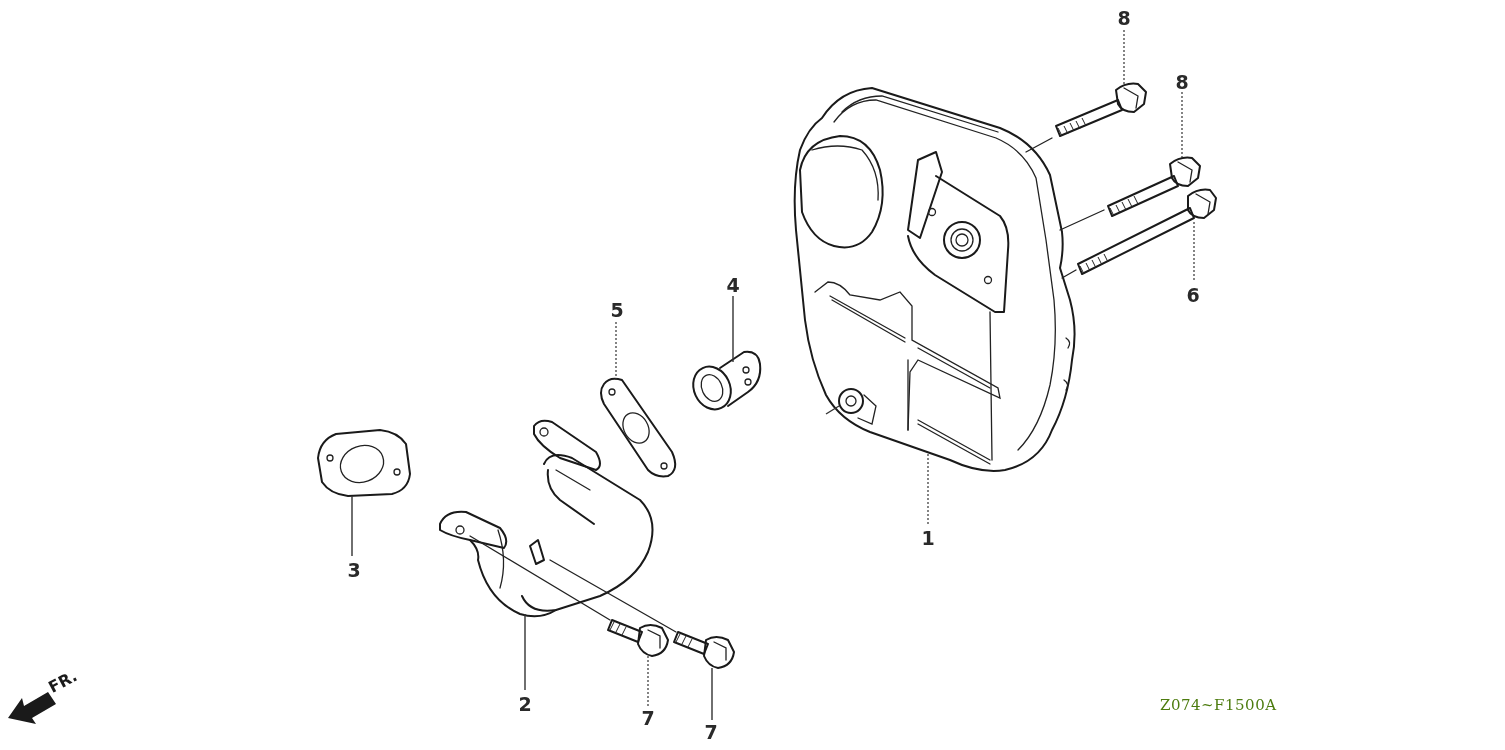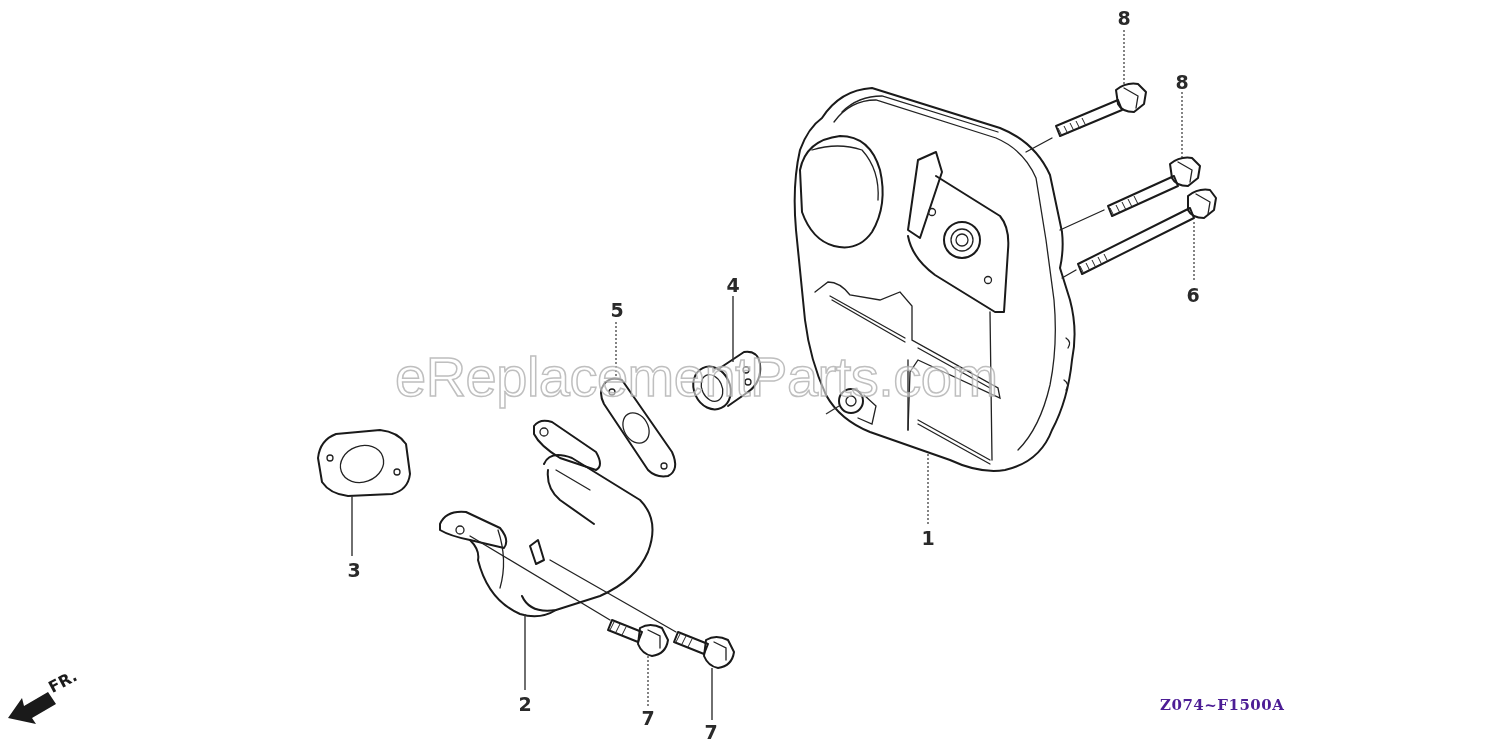--- a/index.html
+++ b/index.html
@@ -24,22 +24,22 @@
       font-weight: bold;
       color: #2a2a2a;
       transform: translate(-50%, -50%);
       line-height: 1;
     }
     .code-label {
       position: absolute;
       left: 1160px; top: 696px;
       font-family: "DejaVu Serif", serif;
       font-size: 15px;
-      font-weight: bold;
-      color: #4c1d95;
+      font-weight: normal;
+      color: #4d7c0f;
       letter-spacing: 0.5px;
     }
     .fr-label {
       position: absolute;
       left: 48px; top: 672px;
       font-family: "DejaVu Sans", sans-serif;
       font-size: 16px;
       font-weight: bold;
       color: #1a1a1a;
       transform: rotate(-28deg);
@@ -187,21 +187,20 @@
     <path class="leader-solid" d="M525,614 L525,690"></path>
     <path class="leader" d="M648,656 L648,706"></path>
     <path class="leader-solid" d="M712,668 L712,720"></path>
     <path class="leader" d="M928,454 L928,526"></path>
 
     <g>
       <path d="M8,718 L22,698 L24,706 L48,692 L56,704 L32,718 L36,724 Z" fill="#1a1a1a"></path>
     </g>
   </svg>
 
-  <div class="watermark">eReplacementParts.com</div>
 
   <div class="callout" style="left:1124px; top:18px;">8</div>
   <div class="callout" style="left:1182px; top:82px;">8</div>
   <div class="callout" style="left:1193px; top:295px;">6</div>
   <div class="callout" style="left:733px; top:285px;">4</div>
   <div class="callout" style="left:617px; top:310px;">5</div>
   <div class="callout" style="left:354px; top:570px;">3</div>
   <div class="callout" style="left:525px; top:704px;">2</div>
   <div class="callout" style="left:648px; top:718px;">7</div>
   <div class="callout" style="left:711px; top:732px;">7</div>

